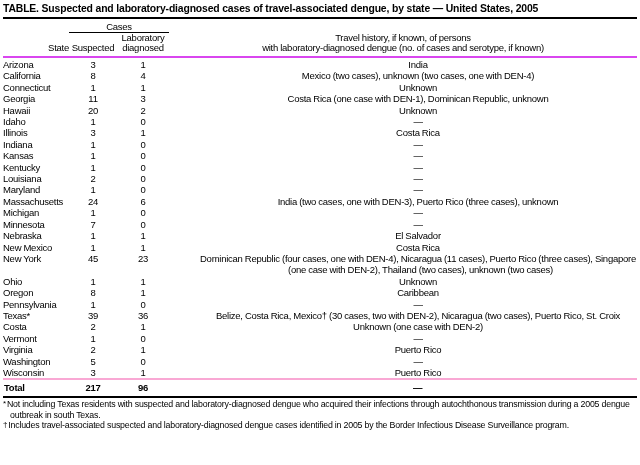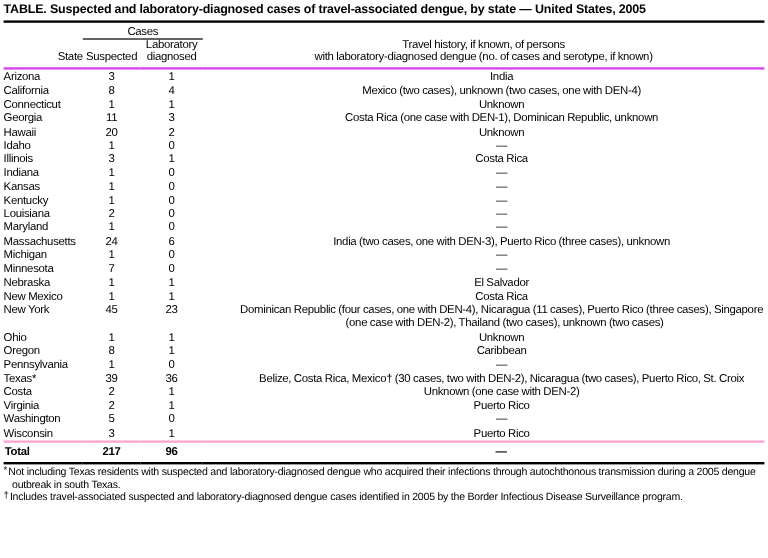--- a/index.html
+++ b/index.html
@@ -207,20 +207,26 @@
     <td class="num">36</td>
     <td class="travel">Belize, Costa Rica, Mexico† (30 cases, two with DEN-2), Nicaragua (two cases), Puerto Rico, St. Croix</td>
   </tr>
         <tr>
     <td class="state">Costa</td>
     <td class="num">2</td>
     <td class="num">1</td>
     <td class="travel">Unknown (one case with DEN-2)</td>
   </tr>
         <tr>
+    <td class="state">Vermont</td>
+    <td class="num">1</td>
+    <td class="num">0</td>
+    <td class="travel">—</td>
+  </tr>
+        <tr>
     <td class="state">Virginia</td>
     <td class="num">2</td>
     <td class="num">1</td>
     <td class="travel">Puerto Rico</td>
   </tr>
         <tr>
     <td class="state">Washington</td>
     <td class="num">5</td>
     <td class="num">0</td>
     <td class="travel">—</td>

